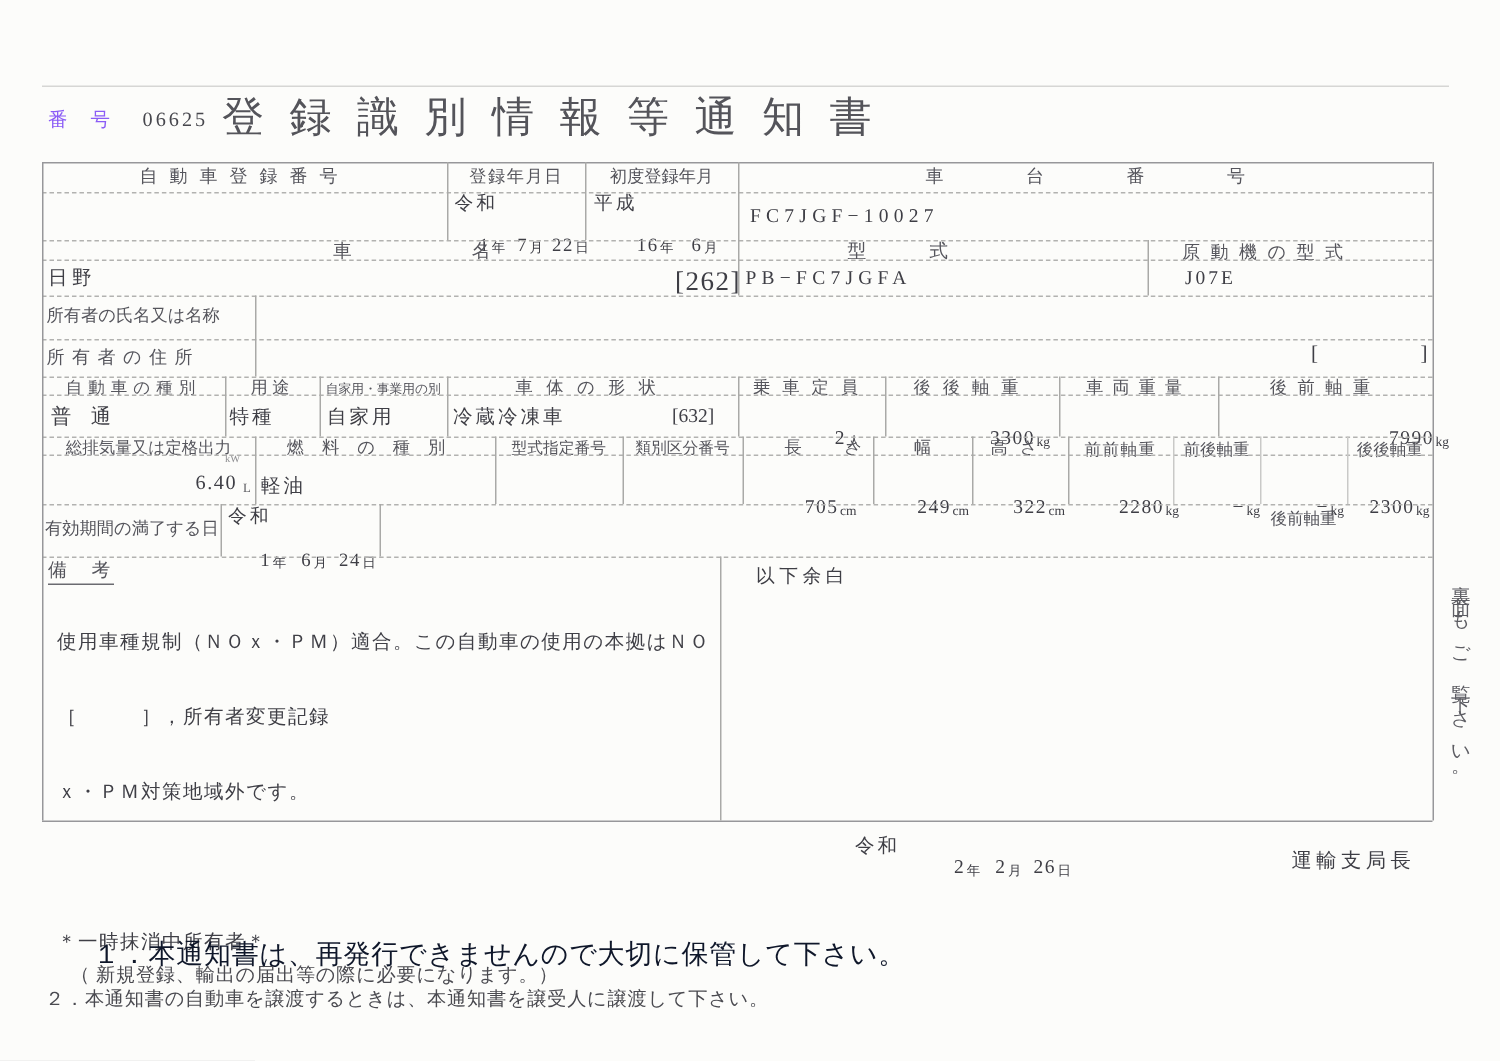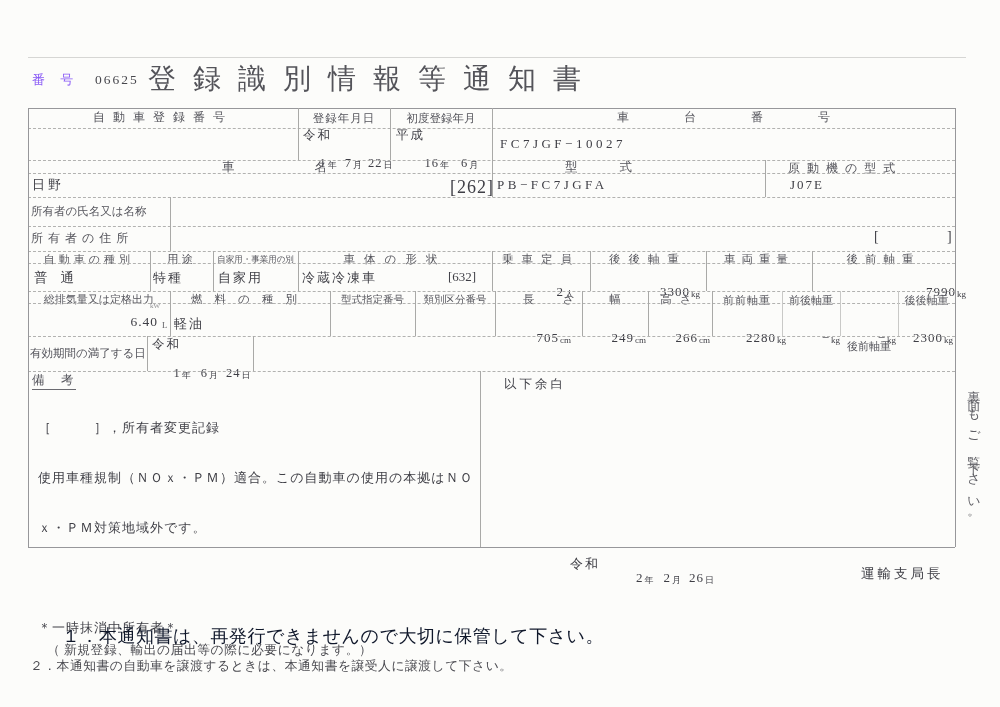--- a/index.html
+++ b/index.html
@@ -101,21 +101,21 @@
   <div class="t val right" style="left:40px;top:315px;width:118px;font-size:13.5px;letter-spacing:1px;">6.40</div>
   <div class="t" style="left:162px;top:321px;font-size:8.5px;color:#5b5b60;">L</div>
   <div class="t val" style="left:174px;top:317px;font-size:13px;letter-spacing:2px;">軽油</div>
   <div class="t val right" style="left:495px;top:317px;width:76px;font-size:13px;">
     <span class="n">705</span><span class="u">cm</span>
   </div>
   <div class="t val right" style="left:582px;top:317px;width:64px;font-size:13px;">
     <span class="n">249</span><span class="u">cm</span>
   </div>
   <div class="t val right" style="left:648px;top:317px;width:62px;font-size:13px;">
-    <span class="n">266</span><span class="u">cm</span>
+    <span class="n">322</span><span class="u">cm</span>
   </div>
   <div class="t val right" style="left:712px;top:317px;width:74px;font-size:13px;">
     <span class="n">2280</span><span class="u">kg</span>
   </div>
   <div class="t val right" style="left:782px;top:317px;width:58px;font-size:13px;">
     <span class="n">−</span><span class="u">kg</span>
   </div>
   <div class="t val right" style="left:840px;top:317px;width:56px;font-size:13px;">
     <span class="n">−</span><span class="u">kg</span>
   </div>
@@ -124,22 +124,22 @@
   </div>
 
   <div class="t hdr" style="left:30px;top:347px;width:117px;font-size:11.5px;text-align:left;">有効期間の満了する日</div>
   <div class="t val" style="left:152px;top:338px;font-size:12.5px;letter-spacing:2px;">令和</div>
   <div class="t val" style="left:161px;top:353px;font-size:12.5px;">
     <span class="n">1</span><span class="u">年</span><span class="g10"></span><span class="n">6</span><span class="u">月</span><span class="g8"></span><span class="n">24</span><span class="u">日</span>
   </div>
 
   <div class="t hdr ul" style="left:32px;top:374px;font-size:12.5px;letter-spacing:2px;text-align:left;">備　考</div>
   <div class="t" style="left:38px;top:386px;width:436px;">
+    <div class="rline">使用車種規制（ＮＯｘ・ＰＭ）適合。この自動車の使用の本拠はＮＯ</div>
     <div class="rline">［　　　］，所有者変更記録</div>
-    <div class="rline">使用車種規制（ＮＯｘ・ＰＭ）適合。この自動車の使用の本拠はＮＯ</div>
     <div class="rline">ｘ・ＰＭ対策地域外です。</div>
     <div class="rline"></div>
     <div class="rline">＊一時抹消中所有者＊</div>
     <div class="rline"></div>
     
     
     
     
     
   </div>

